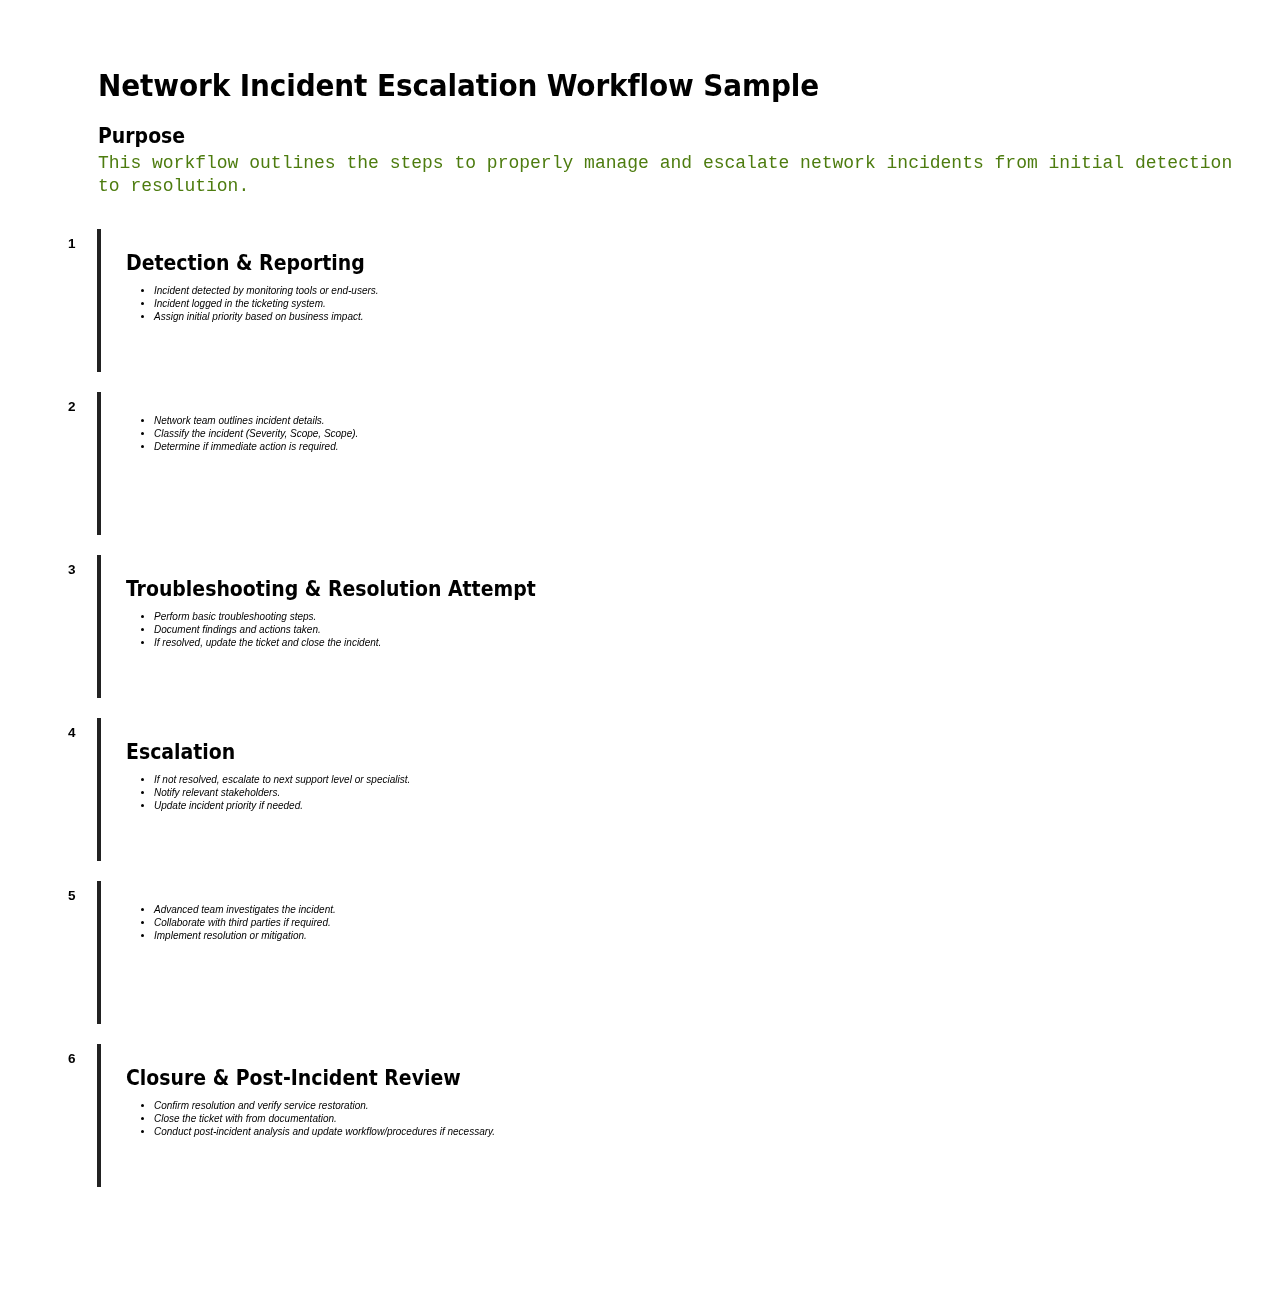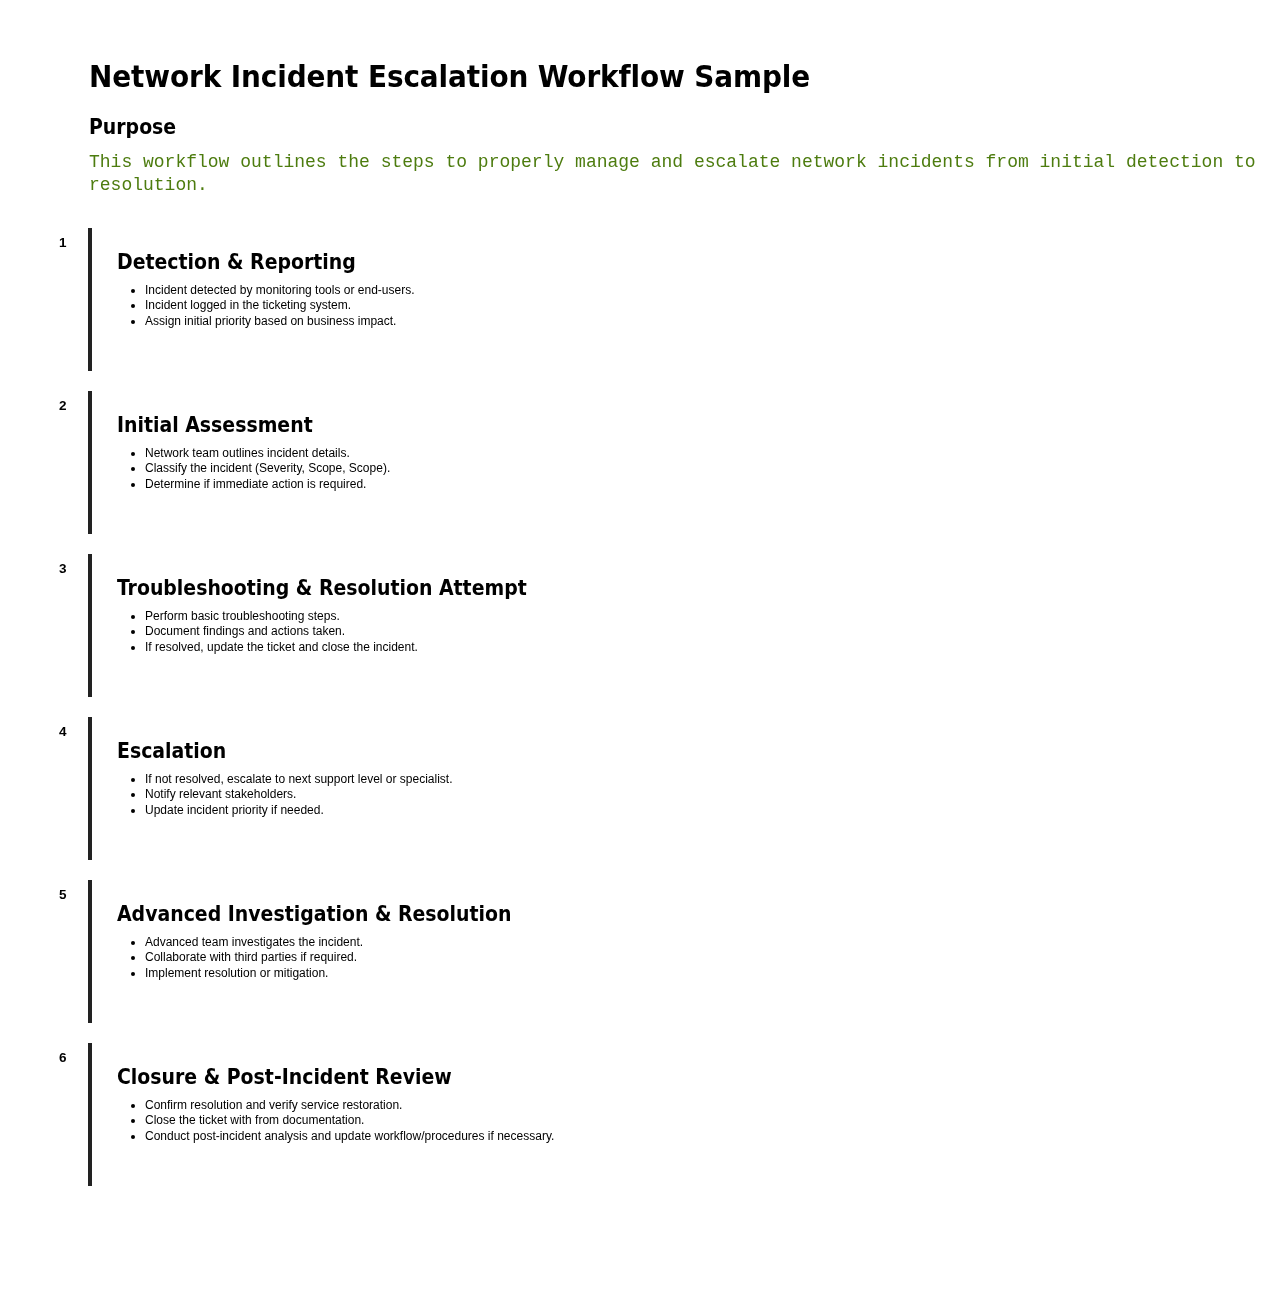--- a/index.html
+++ b/index.html
@@ -15,21 +15,21 @@
     font-family: "Liberation Sans", "DejaVu Sans", sans-serif;
     color: #000000;
     -webkit-font-smoothing: none;
   }
 
   .page {
     position: relative;
     width: 1278px;
     height: 1300px;
     box-sizing: border-box;
-    padding: 7px;
+    padding: 16px;
   }
 
   .doc-header {
     padding-left: 82px;
     padding-top: 52px;
   }
 
   .doc-title {
     font-family: "Liberation Sans Narrow", "DejaVu Sans Condensed", "Liberation Sans", sans-serif;
     font-size: 31px;
@@ -38,21 +38,21 @@
     letter-spacing: -0.1px;
     margin: 0 0 20px 0;
     color: #000000;
   }
 
   .section-title {
     font-family: "Liberation Sans Narrow", "DejaVu Sans Condensed", "Liberation Sans", sans-serif;
     font-size: 21px;
     font-weight: bold;
     line-height: 1.15;
-    margin: 0 0 12px 0;
+    margin: 0 0 4px 0;
     color: #000000;
   }
 
   .purpose-text {
     font-family: Liberation Mono, monospace;
     font-size: 18px;
     font-weight: normal;
     line-height: 1.3;
     margin: 0;
     color: #4d7c0f;
@@ -112,26 +112,27 @@
   }
 
   .step-list {
     margin: 0;
     padding-left: 28px;
     list-style-type: disc;
   }
 
   .step-list li {
     font-family: "Liberation Sans", "DejaVu Sans", sans-serif;
-    font-size: 12px;
+    font-size: 10px;
     font-weight: normal;
     line-height: 1.3;
     color: #000000;
     margin: 0;
     padding: 0;
+    font-style: italic;
   }
 </style>
 </head>
 <body>
 
 <div class="page">
 
   <div class="doc-header">
     <h1 class="doc-title">Network Incident Escalation Workflow Sample</h1>
 
@@ -152,21 +153,20 @@
           <li>Incident logged in the ticketing system.</li>
           <li>Assign initial priority based on business impact.</li>
         </ul>
       </div>
     </li>
 
     <li class="step">
       <span class="step-number">2</span>
       <span class="step-bar"></span>
       <div class="step-body">
-        <h3 class="step-heading">Initial Assessment</h3>
         <ul class="step-list">
           <li>Network team outlines incident details.</li>
           <li>Classify the incident (Severity, Scope, Scope).</li>
           <li>Determine if immediate action is required.</li>
         </ul>
       </div>
     </li>
 
     <li class="step">
       <span class="step-number">3</span>
@@ -191,21 +191,20 @@
           <li>Notify relevant stakeholders.</li>
           <li>Update incident priority if needed.</li>
         </ul>
       </div>
     </li>
 
     <li class="step">
       <span class="step-number">5</span>
       <span class="step-bar"></span>
       <div class="step-body">
-        <h3 class="step-heading">Advanced Investigation &amp; Resolution</h3>
         <ul class="step-list">
           <li>Advanced team investigates the incident.</li>
           <li>Collaborate with third parties if required.</li>
           <li>Implement resolution or mitigation.</li>
         </ul>
       </div>
     </li>
 
     <li class="step">
       <span class="step-number">6</span>

